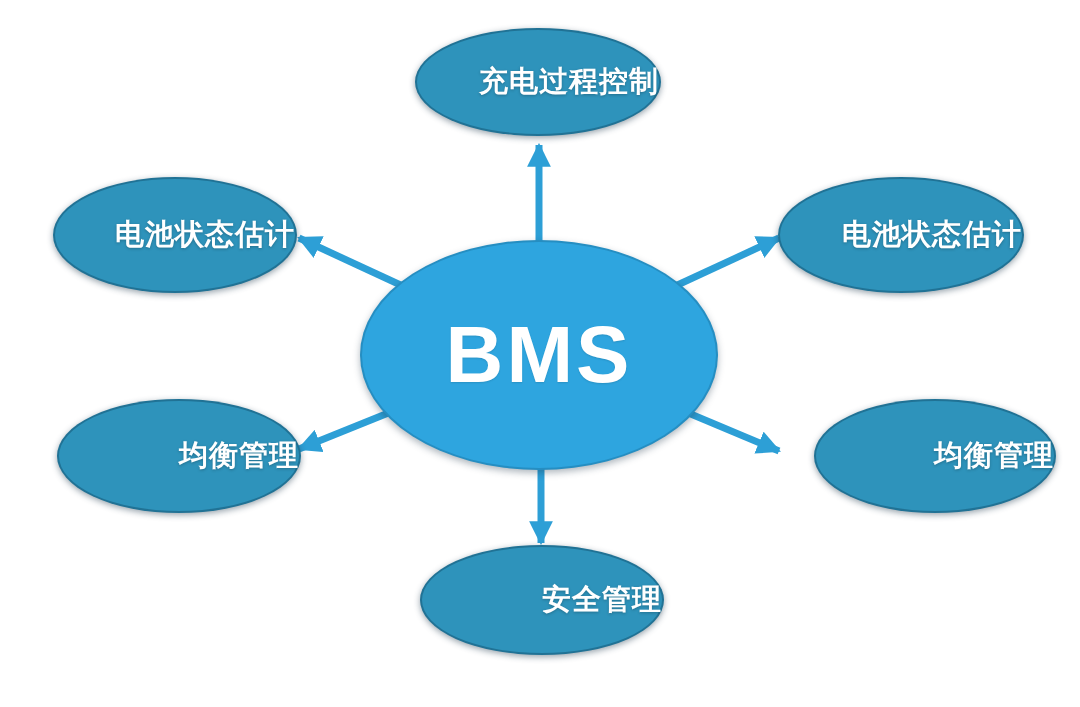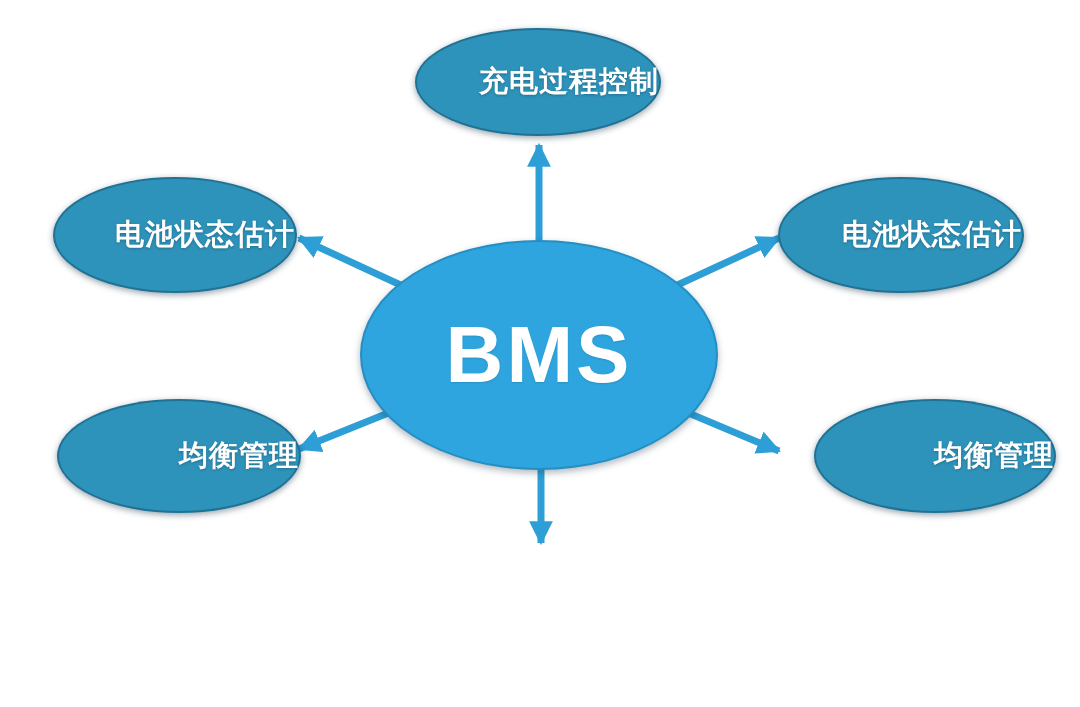--- a/index.html
+++ b/index.html
@@ -95,14 +95,17 @@
   </div>
 
   <div class="node sat pos-bottom-left">
     <span class="label">均衡管理</span>
   </div>
 
   <div class="node sat pos-bottom-right">
     <span class="label">均衡管理</span>
   </div>
 
+  <div class="node sat pos-bottom">
+    <span class="label">安全管理</span>
+  </div>
 
 </div>
 
 </body></html>

